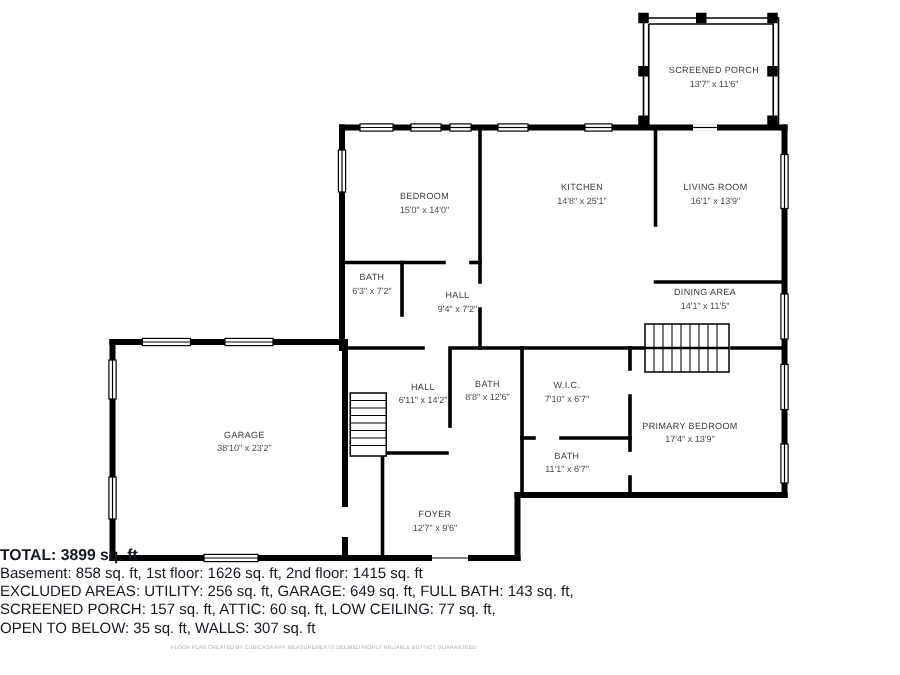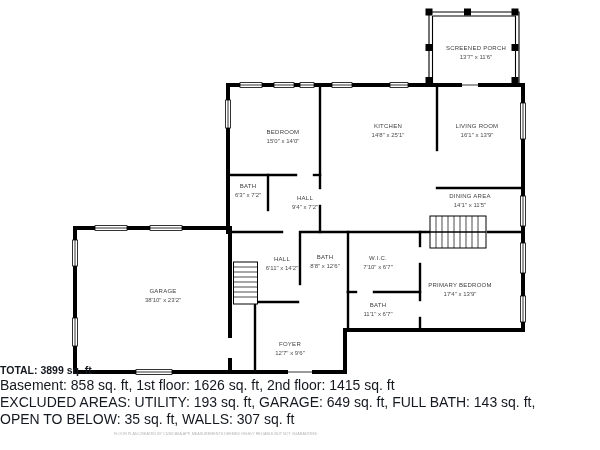--- a/index.html
+++ b/index.html
@@ -5,21 +5,21 @@
   html,body{margin:0;padding:0;background:#fff;}
   .canvas{position:relative;width:600px;height:450px;background:#ffffff;overflow:hidden;
           font-family:"Liberation Sans", sans-serif;}
   .plan-svg{position:absolute;left:0;top:0;}
   .rlabel{position:absolute;transform:translate(-50%,-50%);text-align:center;
           color:#3d3d3d;white-space:nowrap;line-height:1.55;}
   .rname{display:block;font-size:6px;letter-spacing:.25px;}
   .rdims{display:block;font-size:6px;color:#4c4c4c;}
   .summary{position:absolute;left:0;right:0;top:364px;color:#14181f;}
   .total{font-size:10.5px;font-weight:bold;margin-bottom:1px;}
-  .sline{font-size:14px;line-height:1.22;}
+  .sline{font-size:10px;line-height:1.22;}
   .disclaimer{font-size:6px;color:#b5b5b5;margin-top:4px;transform:scale(.62);transform-origin:50% 0;}
 </style>
 </head>
 <body>
 
 <div class="canvas">
 
   <svg class="plan-svg" width="600" height="376" viewBox="0 0 600 376">
 
     <g stroke="#000" stroke-width="4" stroke-linecap="square" fill="none">
@@ -199,18 +199,19 @@
     <span class="rdims">38'10" x 23'2"</span>
   </div>
   <div class="rlabel" style="left:290px;top:349px">
     <span class="rname">FOYER</span>
     <span class="rdims">12'7" x 9'6"</span>
   </div>
 
   <div class="summary">
     <div class="total">TOTAL: 3899 sq. ft</div>
     <div class="sline">Basement: 858 sq. ft, 1st floor: 1626 sq. ft, 2nd floor: 1415 sq. ft</div>
-    <div class="sline">EXCLUDED AREAS: UTILITY: 193 sq. ft, GARAGE: 649 sq. ft, FULL BATH: 143 sq. ft,</div>
+    <div class="sline">EXCLUDED AREAS: UTILITY: 256 sq. ft, GARAGE: 649 sq. ft, FULL BATH: 143 sq. ft,</div>
+    <div class="sline">SCREENED PORCH: 157 sq. ft, ATTIC: 60 sq. ft, LOW CEILING: 77 sq. ft,</div>
     <div class="sline">OPEN TO BELOW: 35 sq. ft, WALLS: 307 sq. ft</div>
     <div class="disclaimer">FLOOR PLAN CREATED BY CUBICASA APP, MEASUREMENTS DEEMED HIGHLY RELIABLE BUT NOT GUARANTEED</div>
   </div>
 
 </div>
 
 </body></html>

